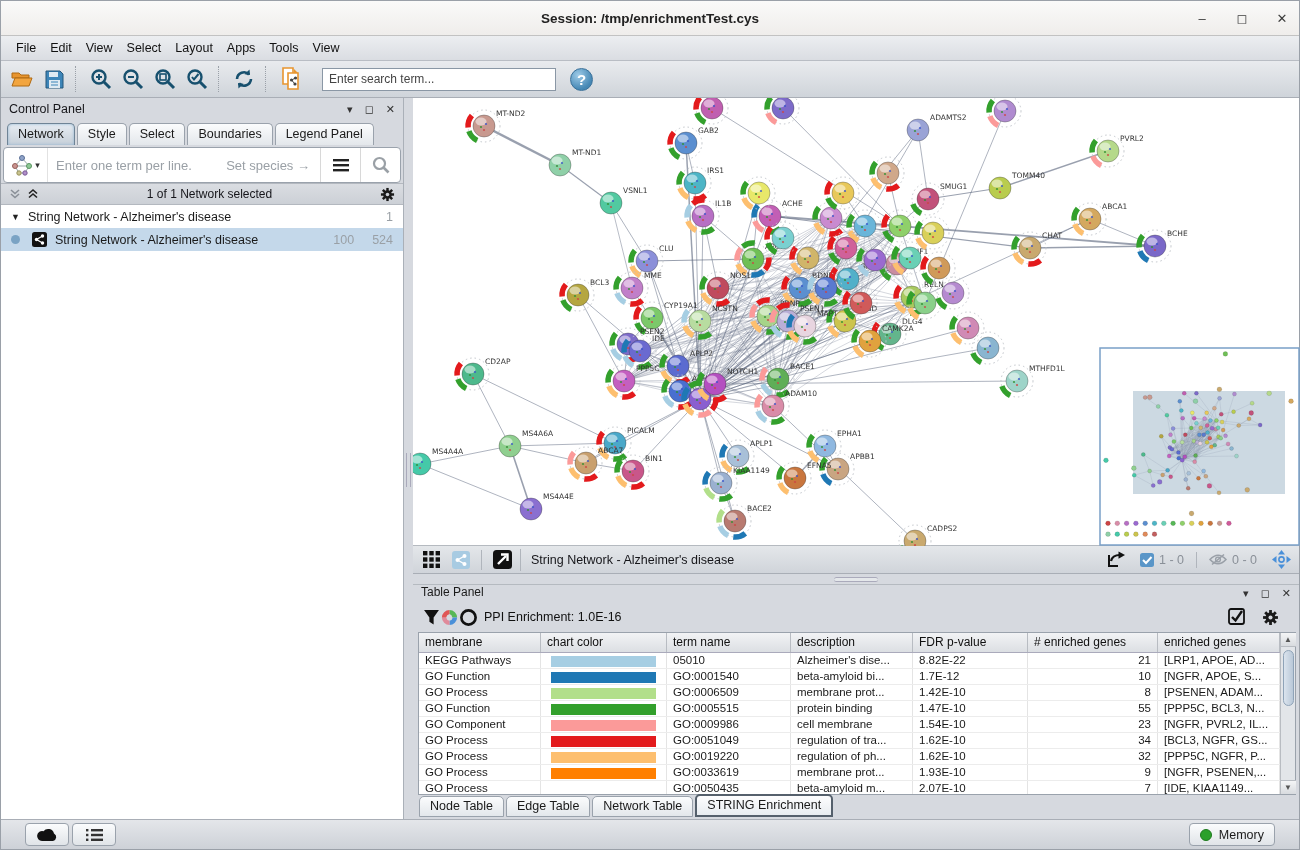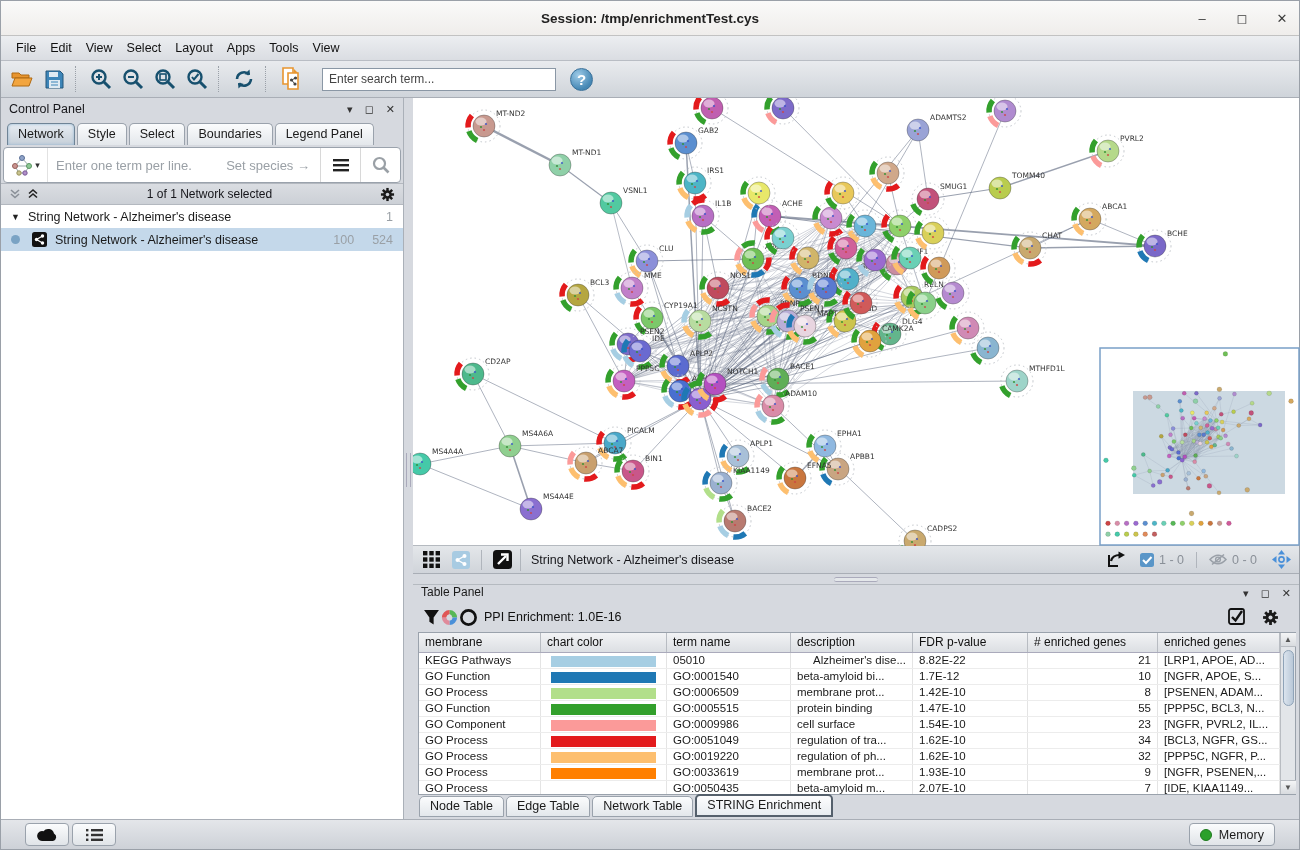--- a/index.html
+++ b/index.html
@@ -2017,21 +2017,21 @@
                 <div class="gh" style="width: 115px; flex: 0 0 auto;">FDR p-value</div>
                 <div class="gh" style="width: 130px; flex: 0 0 auto;"># enriched genes</div>
                 <div class="gh" style="width: 117px; flex: 1 1 0%;">enriched genes</div>
               </div>
               <div class="gr">
                 <div class="gc" style="width: 122px;">KEGG Pathways</div>
                 <div class="gc" style="width: 126px; display: flex;">
                   <div class="swatch" style="background: rgb(166, 206, 227);"></div>
                 </div>
                 <div class="gc" style="width: 124px;">05010</div>
-                <div class="gc" style="width: 122px; text-align: right;">Alzheimer's dise...</div>
+                <div class="gc" style="width: 122px;">Alzheimer's dise...</div>
                 <div class="gc" style="width: 115px;">8.82E-22</div>
                 <div class="gc num" style="width: 130px;">21</div>
                 <div class="gc" style="width: 117px; flex: 1 1 0%;">[LRP1, APOE, AD...</div>
               </div>
               <div class="gr">
                 <div class="gc" style="width: 122px;">GO Function</div>
                 <div class="gc" style="width: 126px; display: flex;">
                   <div class="swatch" style="background: rgb(31, 120, 180);"></div>
                 </div>
                 <div class="gc" style="width: 124px;">GO:0001540</div>
@@ -2061,21 +2061,21 @@
                 <div class="gc" style="width: 115px;">1.47E-10</div>
                 <div class="gc num" style="width: 130px;">55</div>
                 <div class="gc" style="width: 117px; flex: 1 1 0%;">[PPP5C, BCL3, N...</div>
               </div>
               <div class="gr">
                 <div class="gc" style="width: 122px;">GO Component</div>
                 <div class="gc" style="width: 126px; display: flex;">
                   <div class="swatch" style="background: rgb(251, 154, 153);"></div>
                 </div>
                 <div class="gc" style="width: 124px;">GO:0009986</div>
-                <div class="gc" style="width: 122px;">cell surface</div>
+                <div class="gc" style="width: 122px;">cell membrane</div>
                 <div class="gc" style="width: 115px;">1.54E-10</div>
                 <div class="gc num" style="width: 130px;">23</div>
                 <div class="gc" style="width: 117px; flex: 1 1 0%;">[NGFR, PVRL2, IL...</div>
               </div>
               <div class="gr">
                 <div class="gc" style="width: 122px;">GO Process</div>
                 <div class="gc" style="width: 126px; display: flex;">
                   <div class="swatch" style="background: rgb(227, 26, 28);"></div>
                 </div>
                 <div class="gc" style="width: 124px;">GO:0051049</div>

